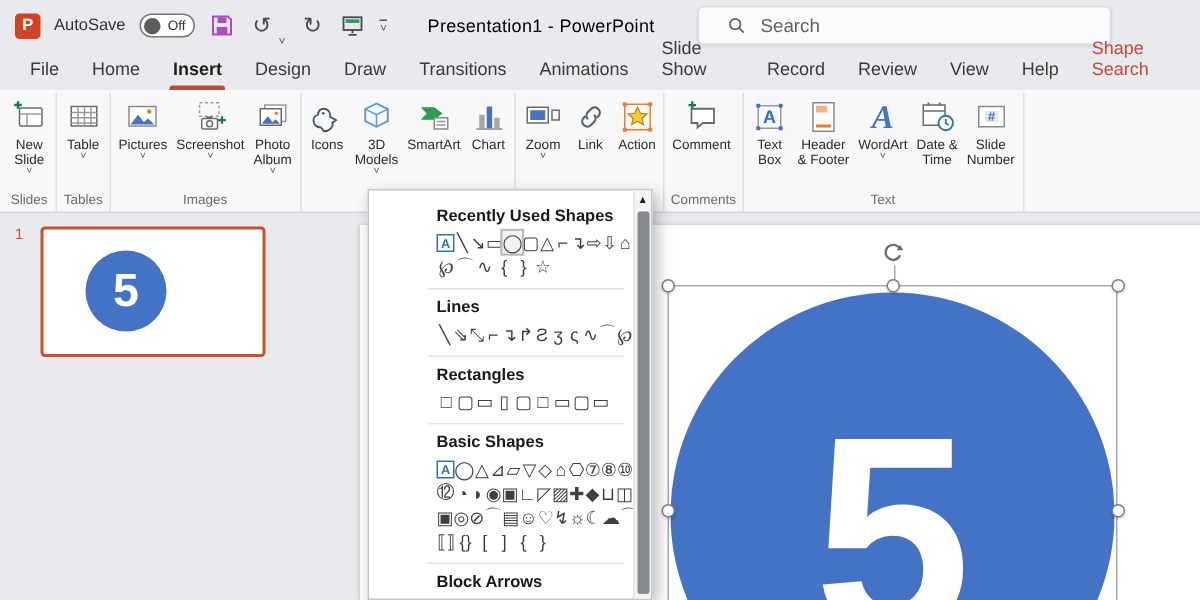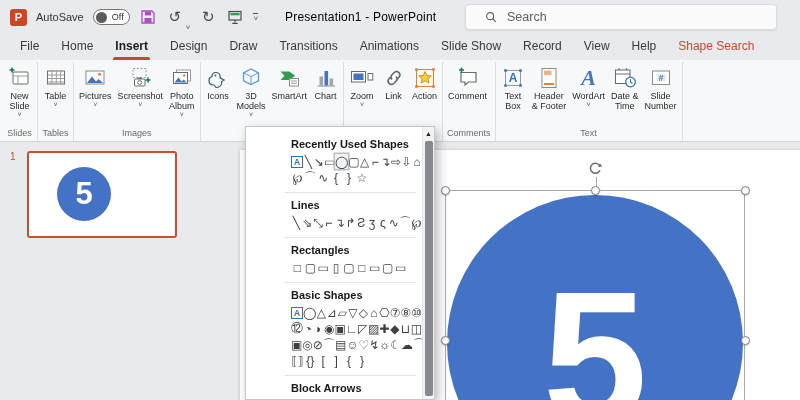--- a/index.html
+++ b/index.html
@@ -11,21 +11,21 @@
   .titlebar { height:34px; background:#E8EAEE; display:flex; align-items:center; padding-left:10px; gap:9px; position:relative; }
   .app-icon { width:17px; height:17px; border-radius:3px; background:#D04423; color:#fff; font-size:11px; font-weight:bold; display:flex; align-items:center; justify-content:center; }
   .autosave-label { font-size:11px; color:#333; }
   .toggle { width:37px; height:16px; border:1px solid #767676; border-radius:9px; background:#fff; position:relative; display:flex; align-items:center; }
   .toggle-knob { width:11px; height:11px; border-radius:50%; background:#5c5c5c; position:absolute; left:2px; }
   .toggle-state { font-size:9px; color:#333; position:absolute; right:5px; }
   .tb-icn { width:18px; height:18px; display:flex; align-items:center; justify-content:center; color:#4a4a4a; font-size:15px; }
   .tb-chev { font-size:8px; color:#555; margin-left:-7px; align-self:flex-end; padding-bottom:2px; }
   .qat-chev { font-size:8px; color:#555; border-top:1.5px solid #555; padding-top:1px; line-height:7px; }
   .doc-title { font-size:12px; color:#000000; margin-left:18px; letter-spacing:.2px; }
-  .searchbox { position:absolute; left:465px; top:4px; width:312px; height:26px; background:#FBFBFC; border:1px solid #D8DBE0; border-radius:4px; box-shadow:0 1px 2px rgba(0,0,0,.08); display:flex; align-items:center; padding-left:18px; gap:9px; }
+  .searchbox { position:absolute; left:465px; top:4px; width:276px; height:26px; background:#FBFBFC; border:1px solid #D8DBE0; border-radius:4px; box-shadow:0 1px 2px rgba(0,0,0,.08); display:flex; align-items:center; padding-left:18px; gap:9px; }
   .search-ph { font-size:12.5px; color:#616161; }
 
   
   .tabs { height:26px; background:#E8EAEE; display:flex; align-items:flex-end; padding-left:9px; }
   .tab { padding:5px 11px 7px; font-size:12px; color:#3b3a39; position:relative; cursor:default; }
   .tab.active { font-weight:bold; color:#1f1e1d; }
   .tab.active .tab-underline { position:absolute; left:9px; right:9px; bottom:0; height:3px; background:var(--accent,#C24A33); border-radius:2px 2px 0 0; }
   .tab.contextual { color:var(--accent,#C24A33); }
 
   
@@ -111,20 +111,21 @@
   <div class="tabs">
       <span class="tab">File</span>
       <span class="tab">Home</span>
       <span class="tab active">Insert<span class="tab-underline"></span></span>
       <span class="tab">Design</span>
       <span class="tab">Draw</span>
       <span class="tab">Transitions</span>
       <span class="tab">Animations</span>
       <span class="tab">Slide Show</span>
       <span class="tab">Record</span>
+      <span class="tab">Review</span>
       <span class="tab">View</span>
       <span class="tab">Help</span>
       <span class="tab contextual">Shape Search</span>
     </div>
 
   <div class="ribbon">
       <div class="rgroup">
         <div class="rbuttons">
           <div class="rbtn">
             <div class="ricon">

